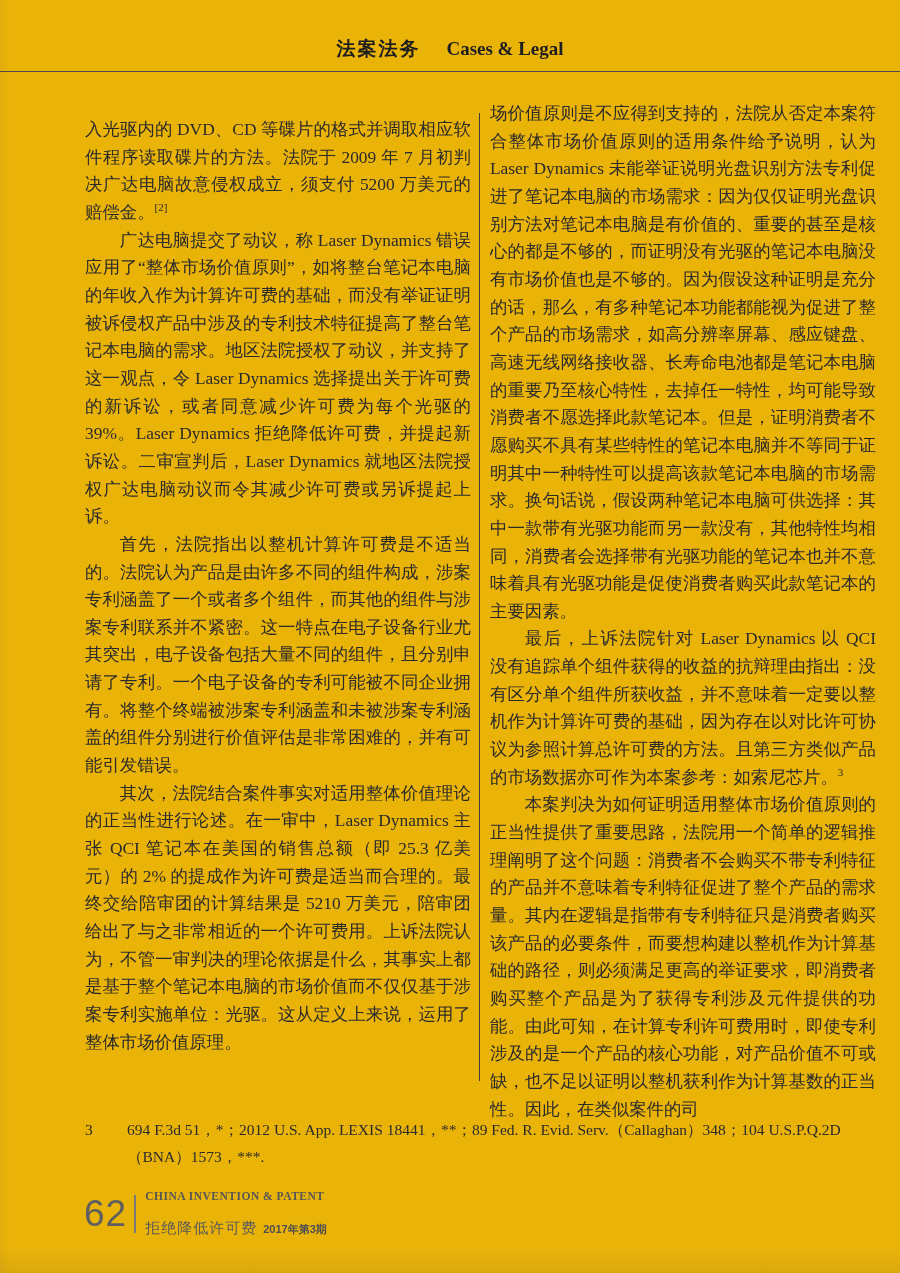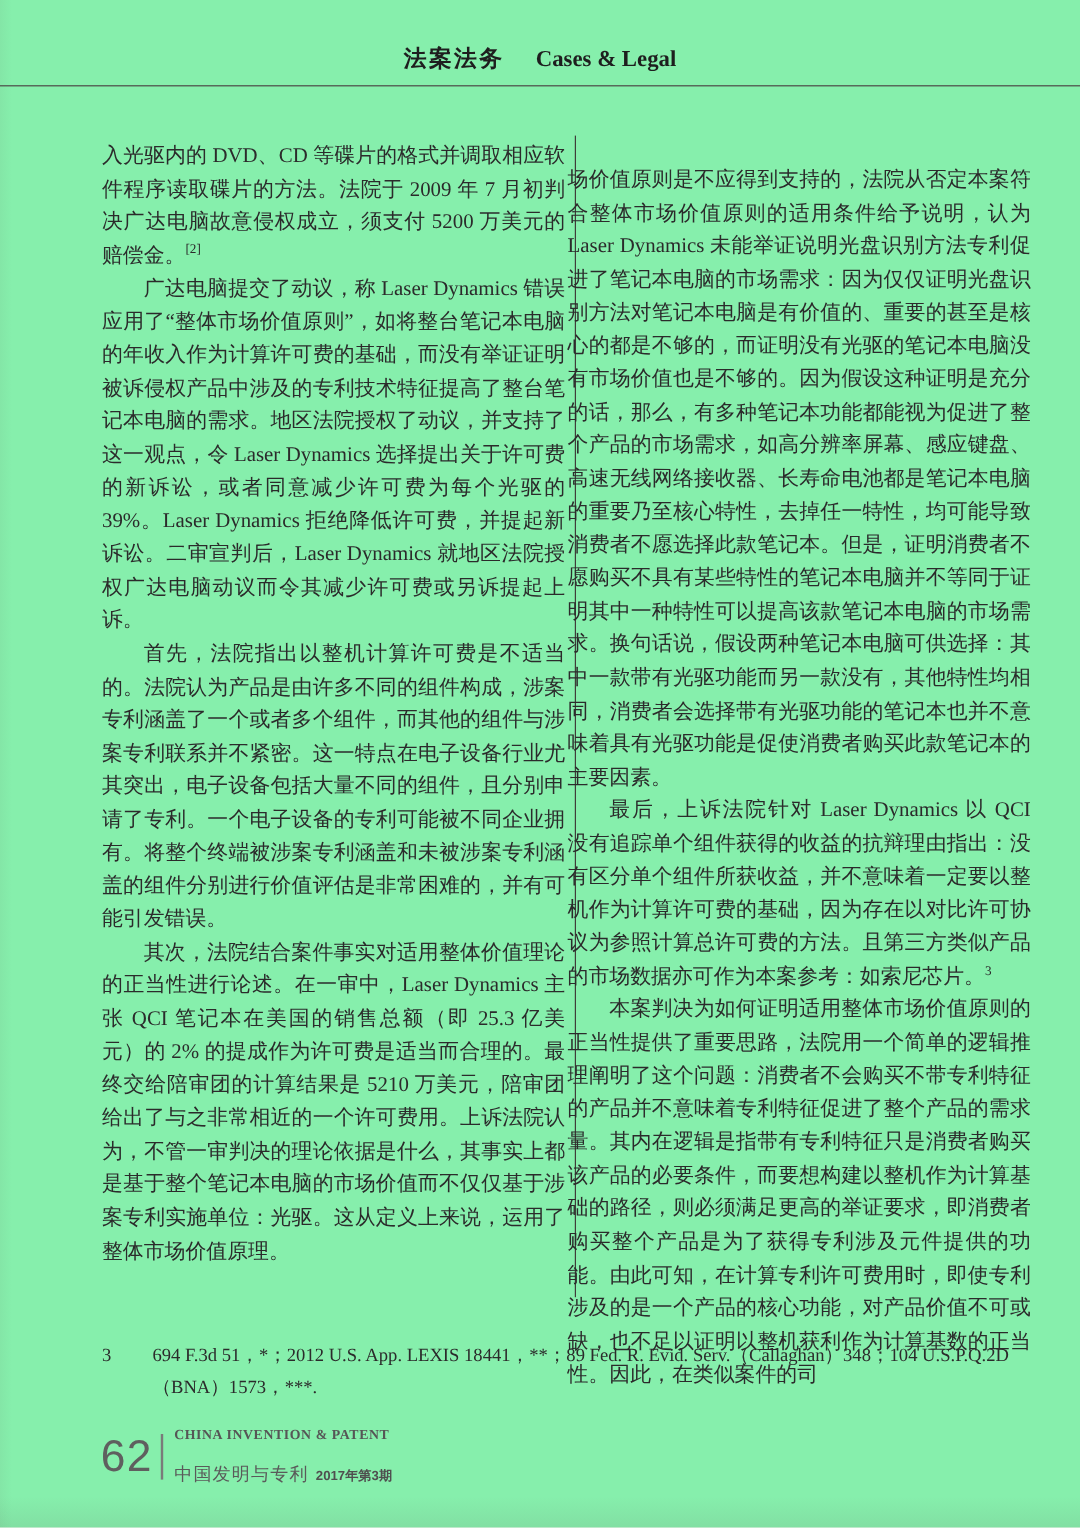--- a/index.html
+++ b/index.html
@@ -5,21 +5,21 @@
   html, body {
     margin: 0;
     padding: 0;
     background: #e9e7e3;
   }
   .page {
     position: relative;
     width: 900px;
     height: 1273px;
     margin: 0 auto;
-    background: #86efac;
+    background: #eab308;
     overflow: hidden;
     font-family: "Liberation Serif", "DejaVu Serif", serif;
     color: #2b2b2b;
   }
   
   .scan-shadow-bottom {
     position: absolute;
     left: 0; right: 0; bottom: 0;
     height: 26px;
     background: linear-gradient(to bottom, rgba(0,0,0,0) 0%, rgba(90,85,80,0.10) 100%);
@@ -68,21 +68,21 @@
   
   .column {
     position: absolute;
     top: 100px;
     width: 386px;
     font-size: 17.4px;
     line-height: 27.65px;
     text-align: justify;
   }
   .column-left  { left: 85px; margin-top: 16px; }
-  .column-right { left: 473px; margin-top: 36px; }
+  .column-right { left: 490px; }
   .column p {
     margin: 0;
     padding: 0;
   }
   .column p.indent { text-indent: 2em; }
   .column sup {
     font-size: 11px;
     line-height: 0;
     vertical-align: super;
   }
@@ -194,21 +194,21 @@
     <span class="fn-number">3</span>
     <span>694 F.3d 51，*；2012 U.S. App. LEXIS 18441，**；89 Fed. R. Evid. Serv.（Callaghan）348；104 U.S.P.Q.2D（BNA）1573，***.</span>
   </div>
 
   <div class="footer">
     <span class="page-number">62</span>
     <span class="footer-bar"></span>
     <span class="journal">
       <span class="journal-en">CHINA INVENTION &amp; PATENT</span>
       <span class="journal-cn-row">
-        <span class="journal-cn">中国发明与专利</span>
+        <span class="journal-cn">拒绝降低许可费</span>
         <span class="journal-issue">2017年第3期</span>
       </span>
     </span>
   </div>
 
   <div class="scan-shadow-left"></div>
   <div class="scan-shadow-bottom"></div>
 
 </div>
 

